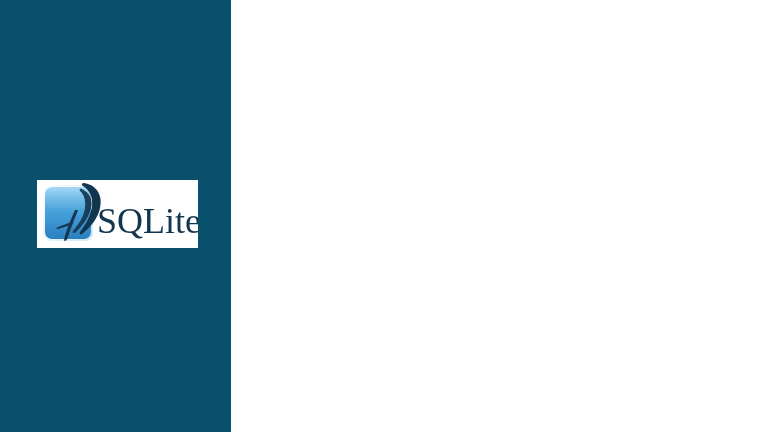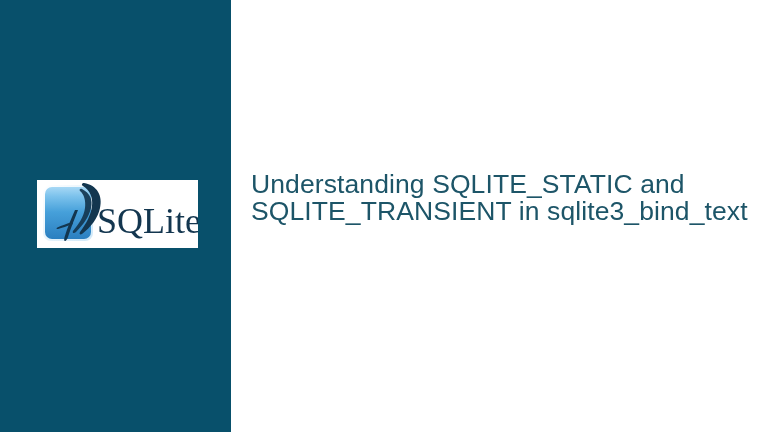--- a/index.html
+++ b/index.html
@@ -108,17 +108,14 @@
                    C27 61 27 59 27.6 57 C30.5 47 34.5 38 38 30 Z"></path>
           <path d="M36 44 C30 46 25 48 21 49 C19.5 49.4 19 48.2 20.4 47.5
                    C24.5 45.6 30 43.6 35 42.3 Z"></path>
         </g>
 
         <text x="60" y="53" font-family="'Liberation Serif', 'DejaVu Serif', serif" font-size="36" fill="#13364f">SQLite</text>
       </svg>
     </div>
   </div>
 
-  <div class="title-block">
-    <h1 class="title-text">Understanding SQLITE_STATIC and SQLITE_TRANSIENT in sqlite3_bind_text</h1>
-  </div>
 
 </div>
 
 </body></html>

